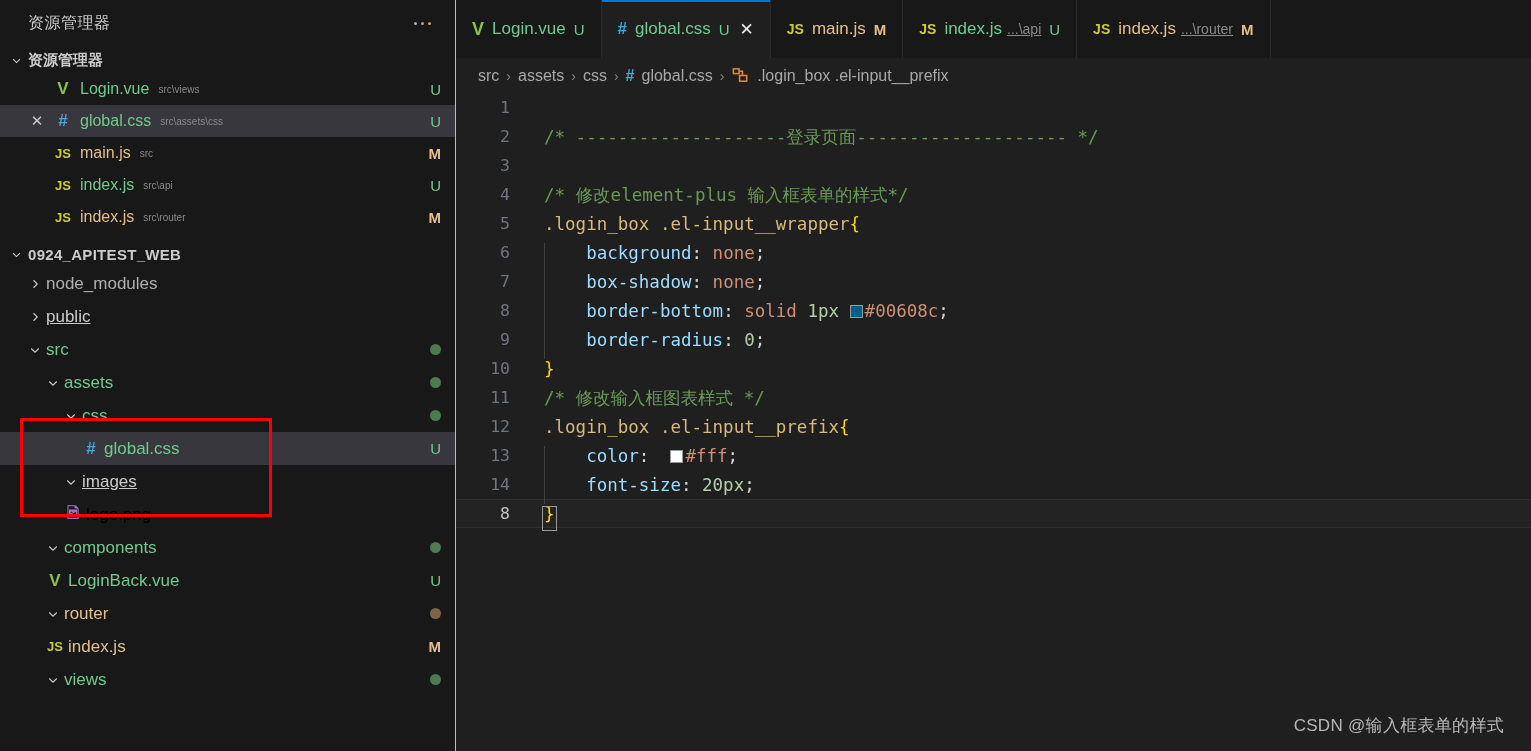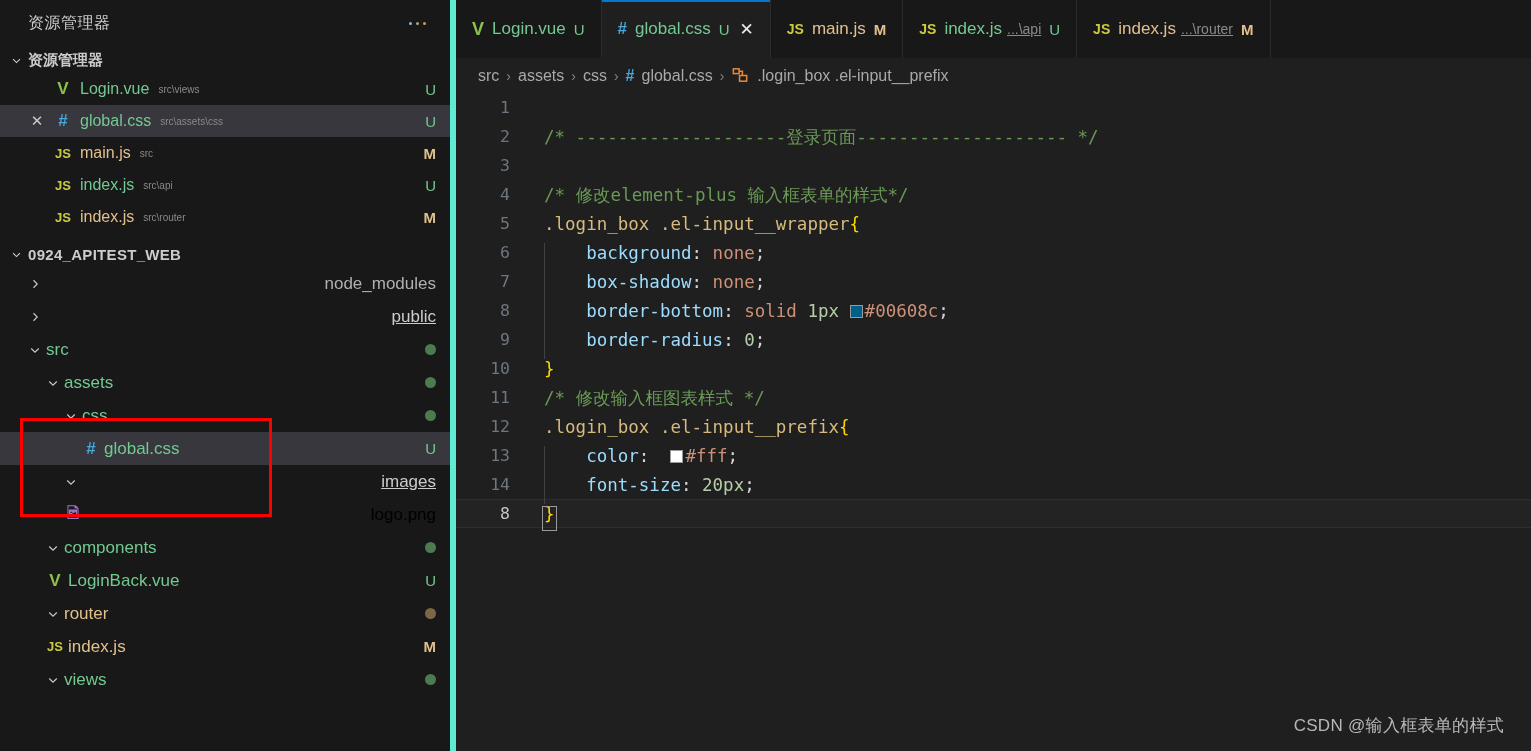--- a/index.html
+++ b/index.html
@@ -8,21 +8,21 @@
     background: #1e1e1e;
     font-family: "Liberation Sans", "DejaVu Sans", sans-serif;
     overflow: hidden;
   }
   #app { display: flex; width: 1531px; height: 751px; position: relative; }
 
   
   .sidebar {
     width: 456px; height: 751px;
     background: #181818;
-    border-right: 6px solid #5eead4;
+    border-right: 1px solid #5eead4;
     display: flex; flex-direction: column;
     position: relative;
     flex: 0 0 456px;
   }
   .sidebar-header {
     height: 47px; display: flex; align-items: center;
     padding: 0 16px 0 28px; justify-content: space-between;
     flex: 0 0 47px;
   }
   .sidebar-title {
@@ -85,21 +85,21 @@
     margin-left: auto; width: 11px; height: 11px; border-radius: 50%;
   }
   .dot.green { background: #4d7a51; }
   .dot.tan   { background: #7d6647; }
   .ind1 { padding-left: 24px; }
   .ind2 { padding-left: 42px; }
   .ind3 { padding-left: 60px; }
   .ind4 { padding-left: 78px; }
 
   .tree-row { height: 33px; display:flex; align-items:center;
-     font-size:17px; cursor:pointer; padding-right:14px; white-space: nowrap; justify-content: space-between; }
+     font-size:17px; cursor:pointer; padding-right:14px; white-space: nowrap; }
   .tree-row.selected { background:#37373d; }
   .tree-row .twisty { flex:0 0 22px; display:flex; justify-content:center; color:#cccccc; }
   .tree-label.green  { color:#73c991; }
   .tree-label.gray   { color:#cccccc;text-decoration:underline; }
   .tree-label.orange { color:#e2c08d; }
   .tree-label.dim    { color:#b0b0b0; }
   .proj-name { font-size:15px; font-weight:bold; color:#cccccc; letter-spacing:.3px; }
 
   .red-box {
     position: absolute; left: 20px; top: 418px;

